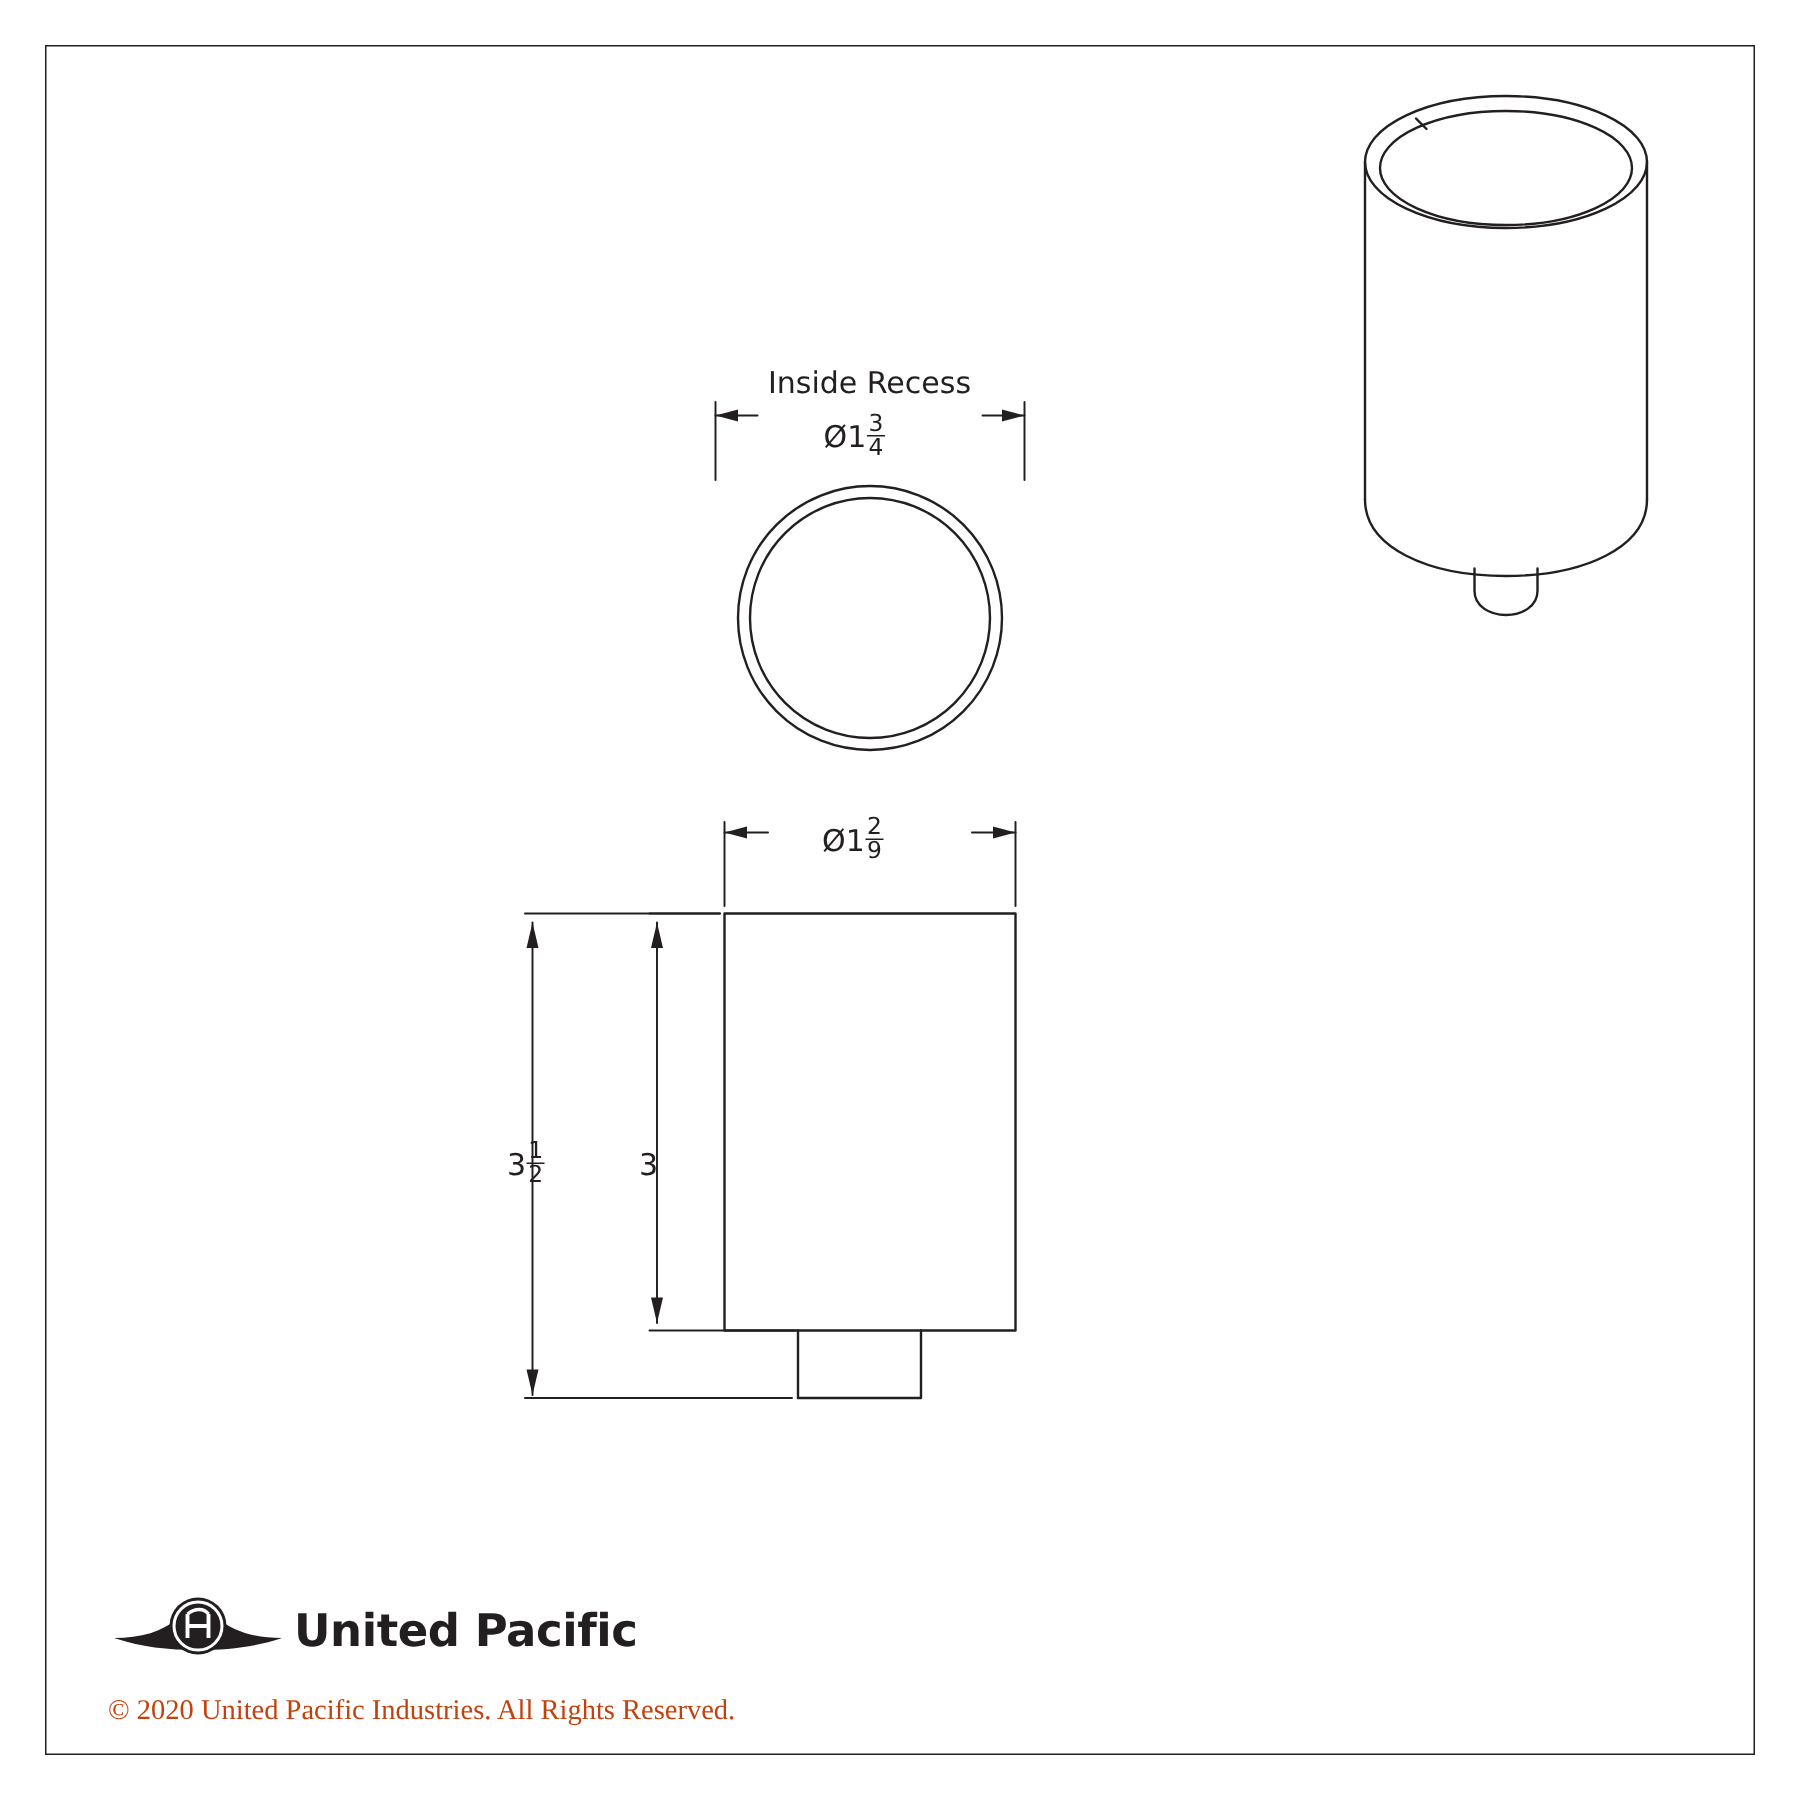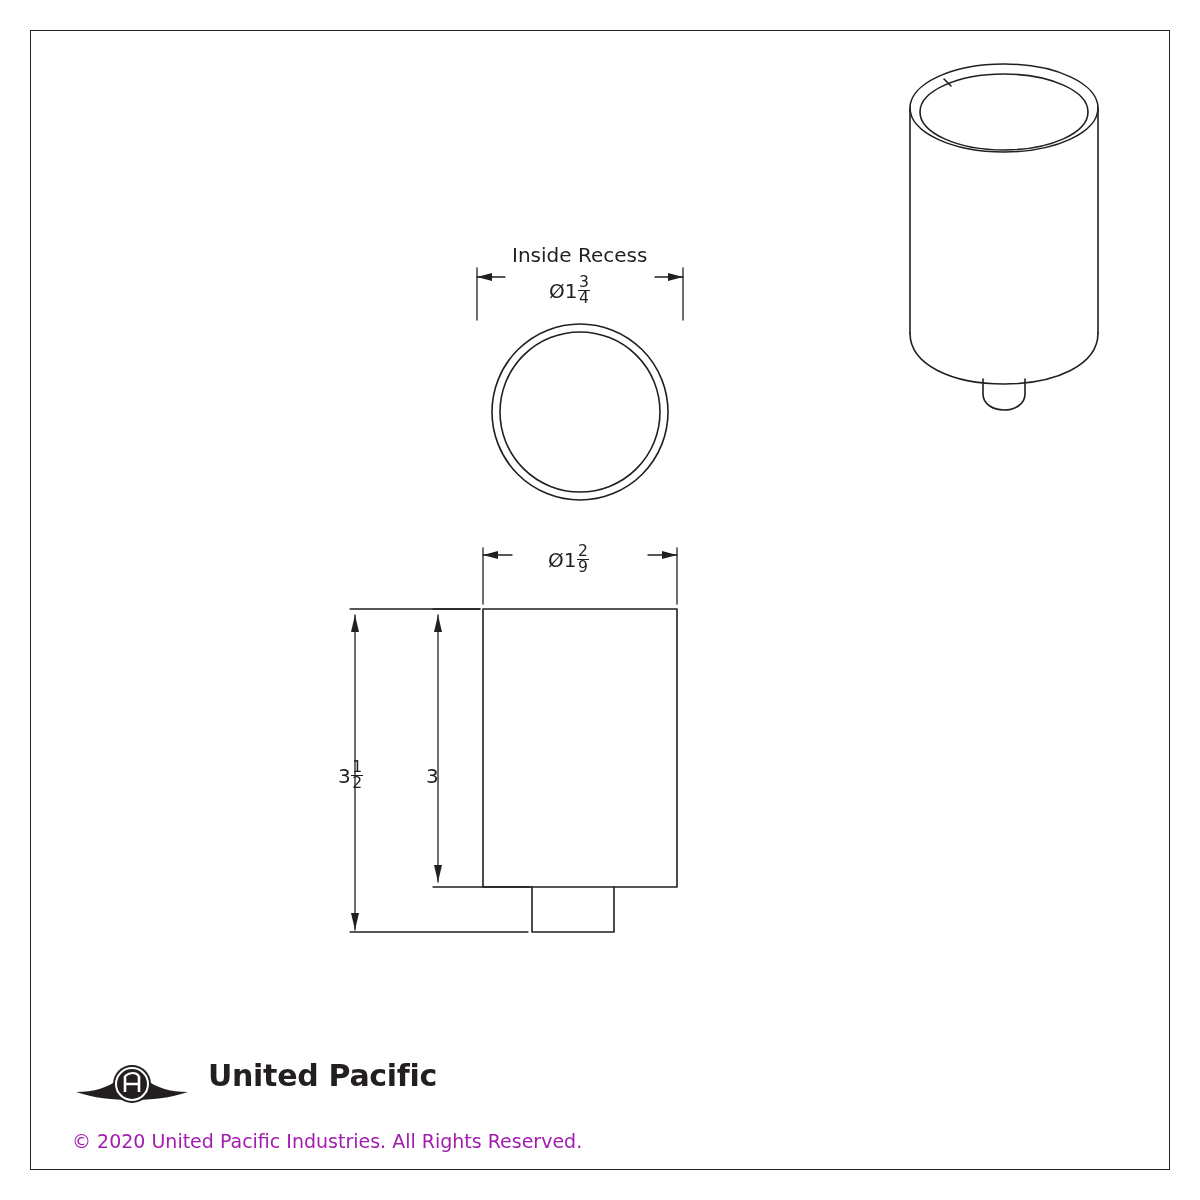--- a/index.html
+++ b/index.html
@@ -66,33 +66,34 @@
     white-space: nowrap;
   }
   
   .footer {
     position: absolute;
     left: 72px;
     bottom: 48px;
   }
   .brand-row {
     display: flex;
-    align-items: flex-start;
-    gap: 16px;
+    align-items: center;
+    gap: 4px;
   }
   .brand-name {
     font-size: 30px;
     font-weight: bold;
     letter-spacing: -0.3px;
     color: #231f20;
   }
   .copyright {
     margin-top: 14px;
     font-size: 19px;
-    color: #a21caf;
+    color: #c2410c;
+    font-family: Liberation Serif, serif;
   }
   .logo-wrap { width: 120px; height: 58px; position: relative; }
 </style>
 </head>
 <body>
 
 <div id="sheet">
 
   <div class="border-frame"></div>
 

